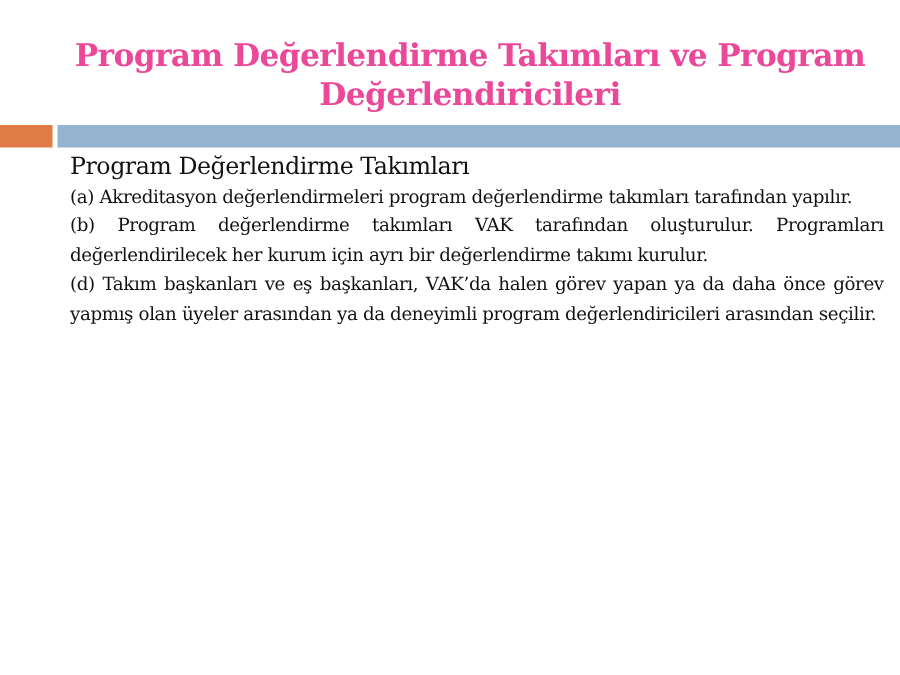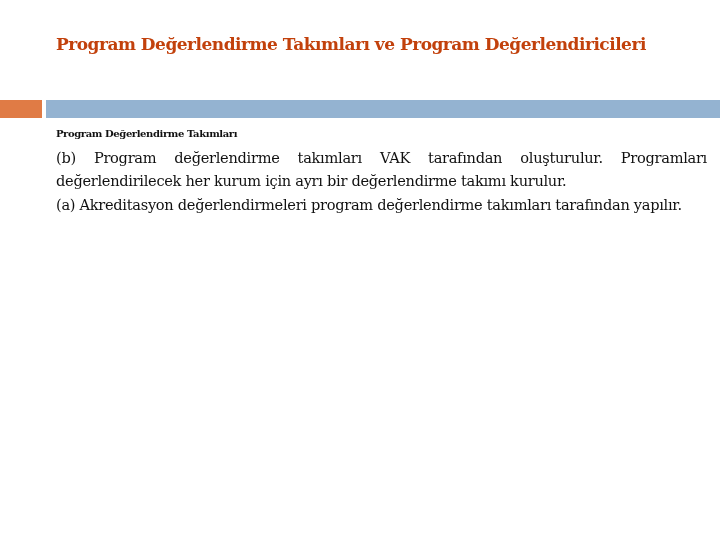--- a/index.html
+++ b/index.html
@@ -15,24 +15,25 @@
       font-family: "DejaVu Serif", "Liberation Serif", serif;
     }
     .slide-title {
       position: absolute;
       left: 56px;
       top: 29px;
       width: 640px;
       margin: 0;
       font-family: "DejaVu Serif", serif;
       font-weight: bold;
-      font-size: 17px;
+      font-size: 25px;
       line-height: 31px;
       letter-spacing: -0.5px;
-      color: #c2410c;
+      color: #ec4899;
+      text-align: center;
     }
     .bar-accent {
       position: absolute;
       left: 0;
       top: 100px;
       width: 42px;
       height: 18px;
       background: #e07b45;
     }
     .bar-main {
@@ -54,30 +55,31 @@
       font-size: 14.6px;
       line-height: 23.5px;
       letter-spacing: -0.3px;
     }
     .content p {
       margin: 0;
       text-align: justify;
       text-align-last: left;
     }
     .content .subheading {
-      font-weight: bold;
-      font-size: 10px;
+      font-weight: normal;
+      font-size: 19px;
       letter-spacing: -0.4px;
     }
   </style>
 </head>
 <body>
 
 <h1 class="slide-title">Program Değerlendirme Takımları ve Program Değerlendiricileri</h1>
 
 <div class="bar-accent"></div>
 <div class="bar-main"></div>
 
 <div class="content">
   <p class="subheading">Program Değerlendirme Takımları</p>
+  <p>(a) Akreditasyon değerlendirmeleri program değerlendirme takımları tarafından yapılır.</p>
   <p>(b) Program değerlendirme takımları VAK tarafından oluşturulur. Programları değerlendirilecek her kurum için ayrı bir değerlendirme takımı kurulur.</p>
-  <p>(a) Akreditasyon değerlendirmeleri program değerlendirme takımları tarafından yapılır.</p>
+  <p>(d) Takım başkanları ve eş başkanları, VAK’da halen görev yapan ya da daha önce görev yapmış olan üyeler arasından ya da deneyimli program değerlendiricileri arasından seçilir.</p>
 </div>
 
 </body></html>

